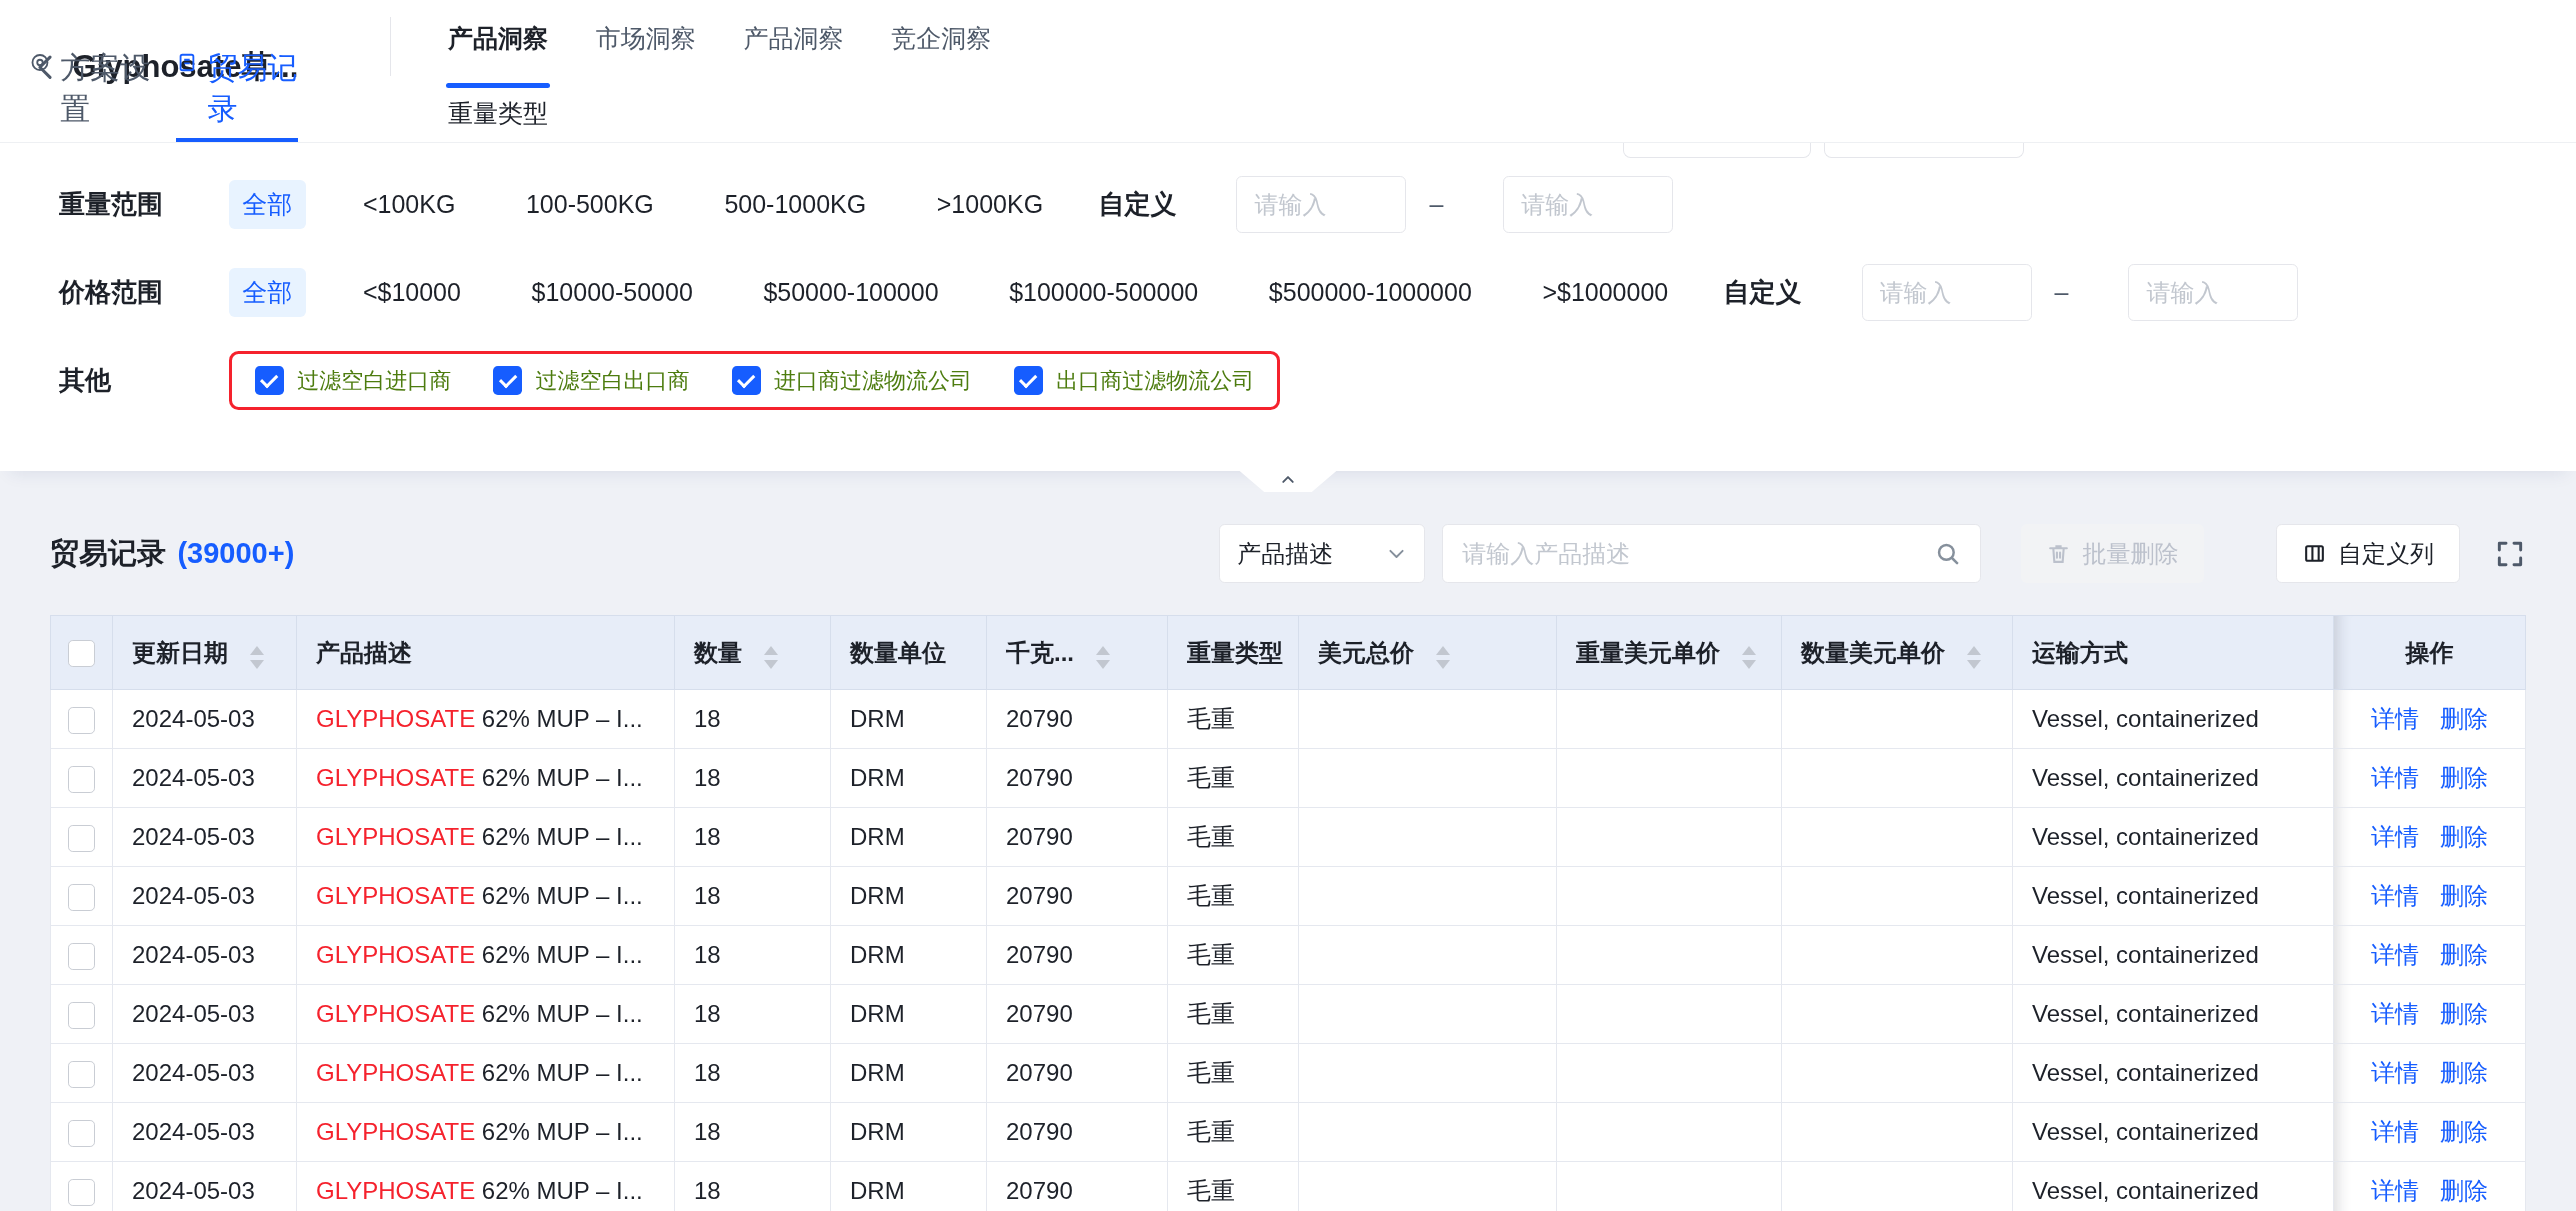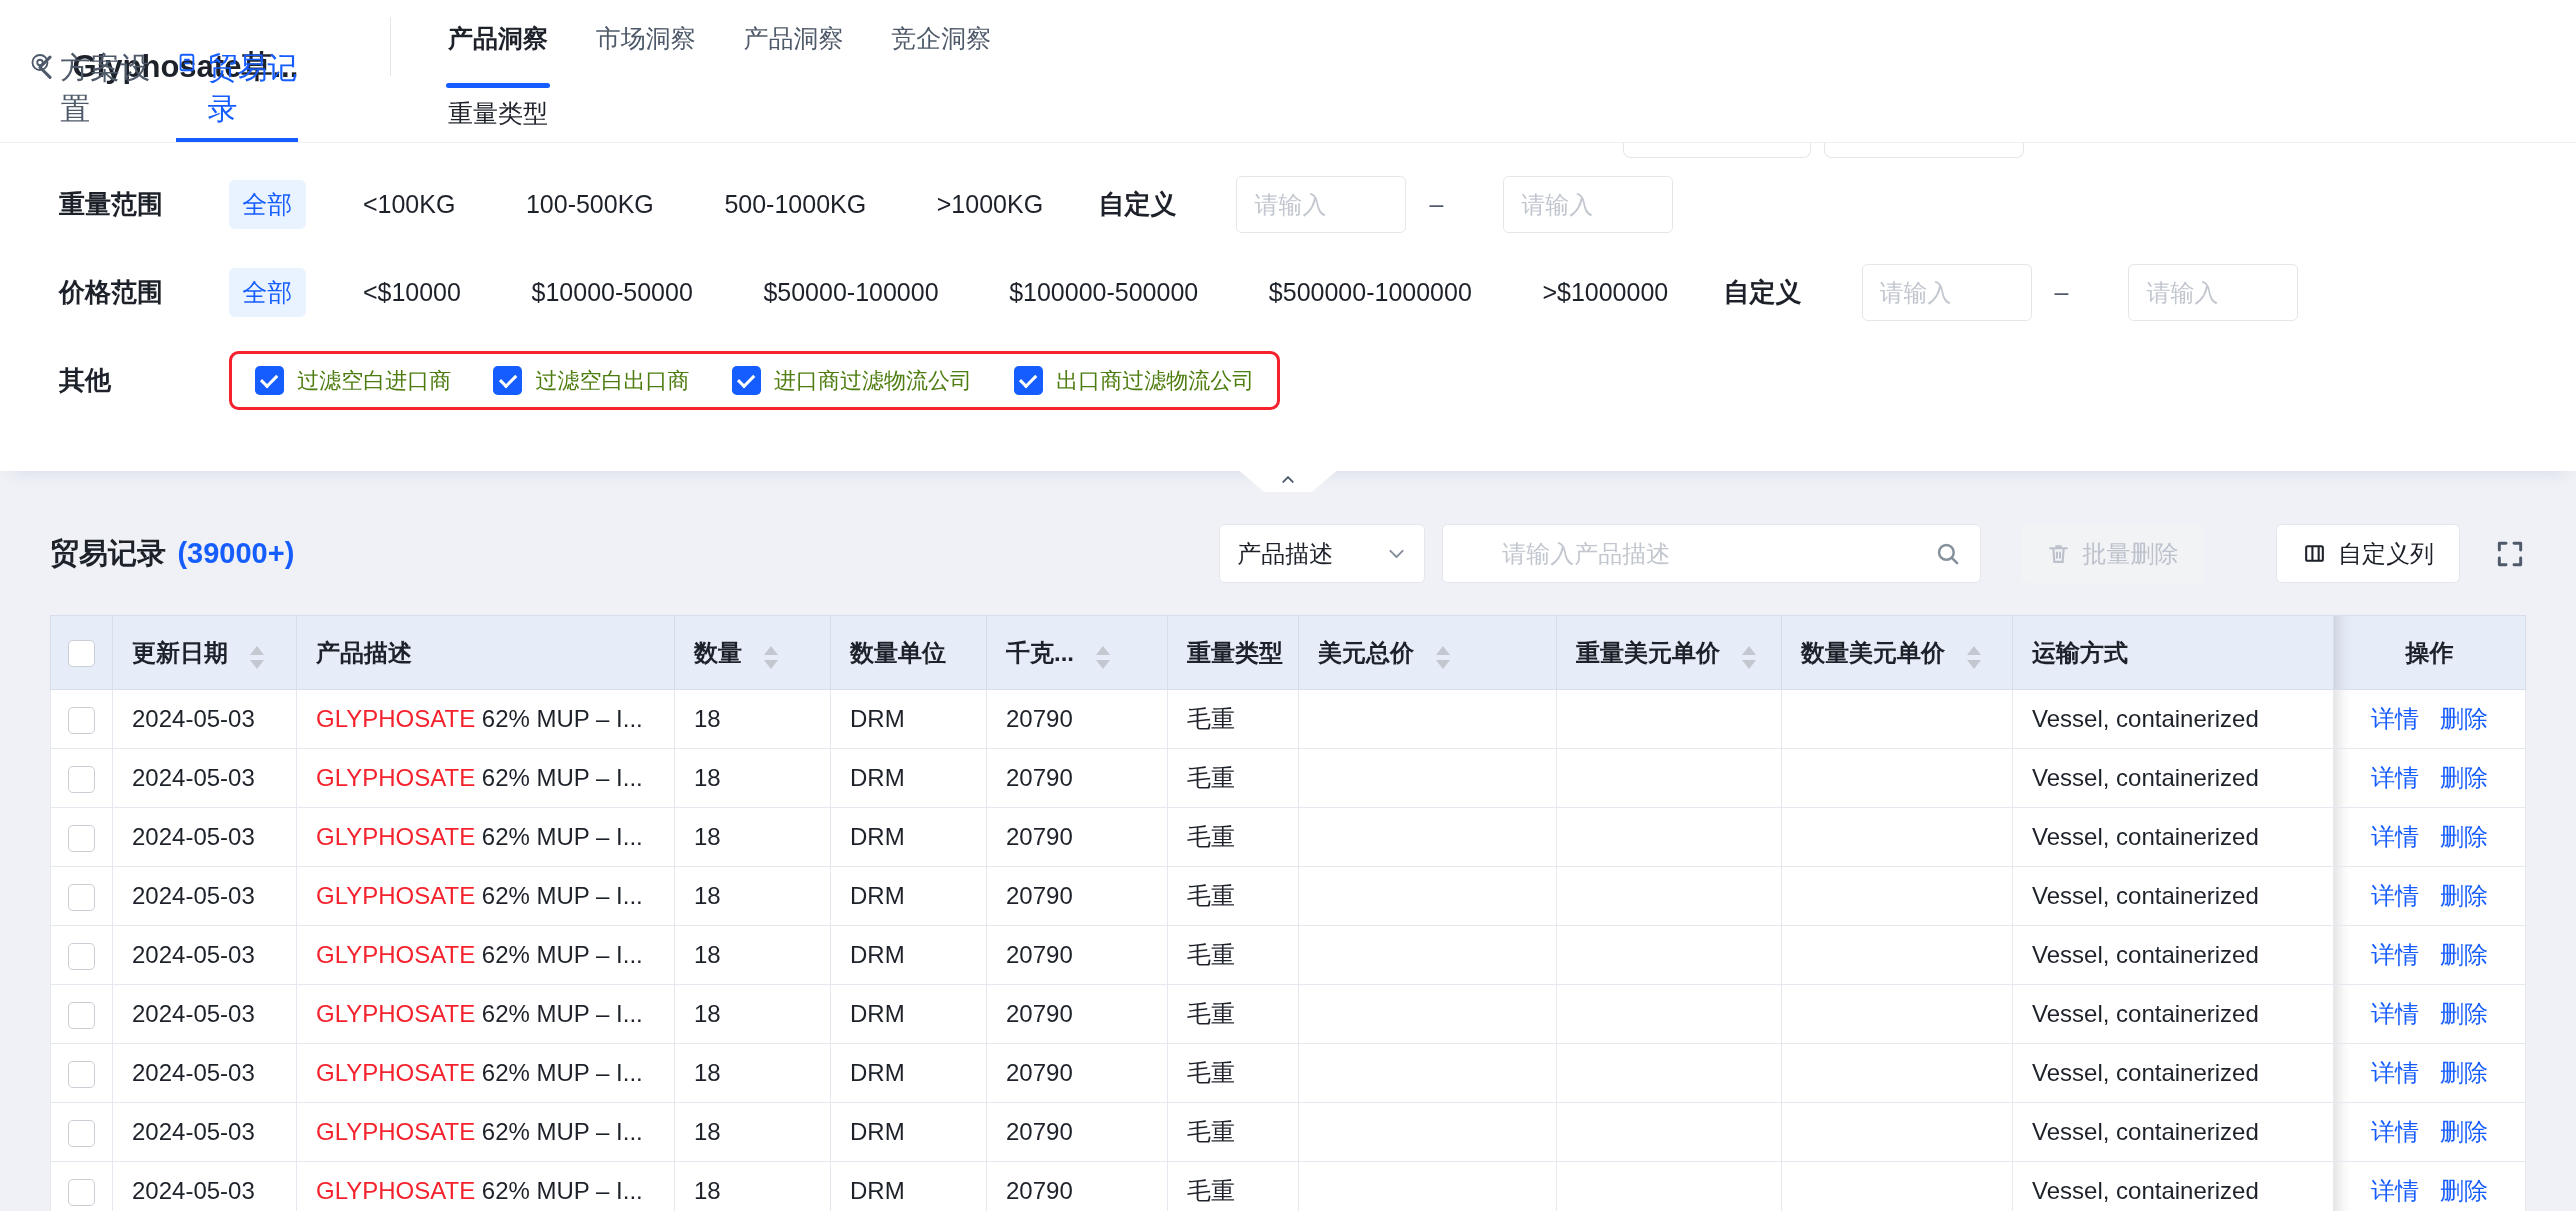--- a/index.html
+++ b/index.html
@@ -59,21 +59,21 @@
   .table-section{flex:1;padding:53px 50px 0 50px;display:flex;flex-direction:column;overflow:hidden;}
   .table-toolbar{display:flex;align-items:center;flex:none;height:59px;margin-bottom:32px;}
   .tbl-title{display:flex;align-items:center;gap:11.4px;font-size:29px;font-weight:bold;color:#1d2129;}
   .tbl-count{color:#165dff;}
   .toolbar-right{margin-left:auto;display:flex;align-items:center;}
   .select-box{width:206px;height:59px;border:1px solid #e5e6eb;border-radius:5.7px;background:#fff;
     display:flex;align-items:center;padding:0 17px;font-size:24px;color:#1d2129;cursor:pointer;}
   .select-box .chev{margin-left:auto;display:flex;}
   .search-box{width:539px;height:59px;border:1px solid #e5e6eb;border-radius:5.7px;background:#fff;
     display:flex;align-items:center;padding:0 19px;margin-left:17px;}
-  .search-input{border:none;outline:none;flex:1;font-size:24px;color:#1d2129;font-family:inherit;background:transparent;margin-left:40px;}
+  .search-input{border:none;outline:none;flex:1;font-size:24px;color:#1d2129;font-family:inherit;background:transparent;}
   .search-input::placeholder{color:#c2c7cf;}
   .btn{height:59px;display:flex;align-items:center;gap:11.4px;border-radius:5.7px;font-size:24px;
     padding:0 25px;cursor:pointer;white-space:nowrap;}
   .btn-disabled{background:#f2f3f5;border:none;color:#bcc1cc;margin-left:40px;cursor:not-allowed;}
   .btn-outline{background:#fff;border:1px solid #e5e6eb;color:#1d2129;margin-left:72px;}
   .expand-btn{margin-left:34px;display:flex;align-items:center;cursor:pointer;}
 
   
   .trade-table{width:100%;border-collapse:collapse;table-layout:fixed;background:#fff;flex:none;}
   .trade-table th{background:#e7edf8;height:74px;font-size:24px;font-weight:bold;text-align:left;

